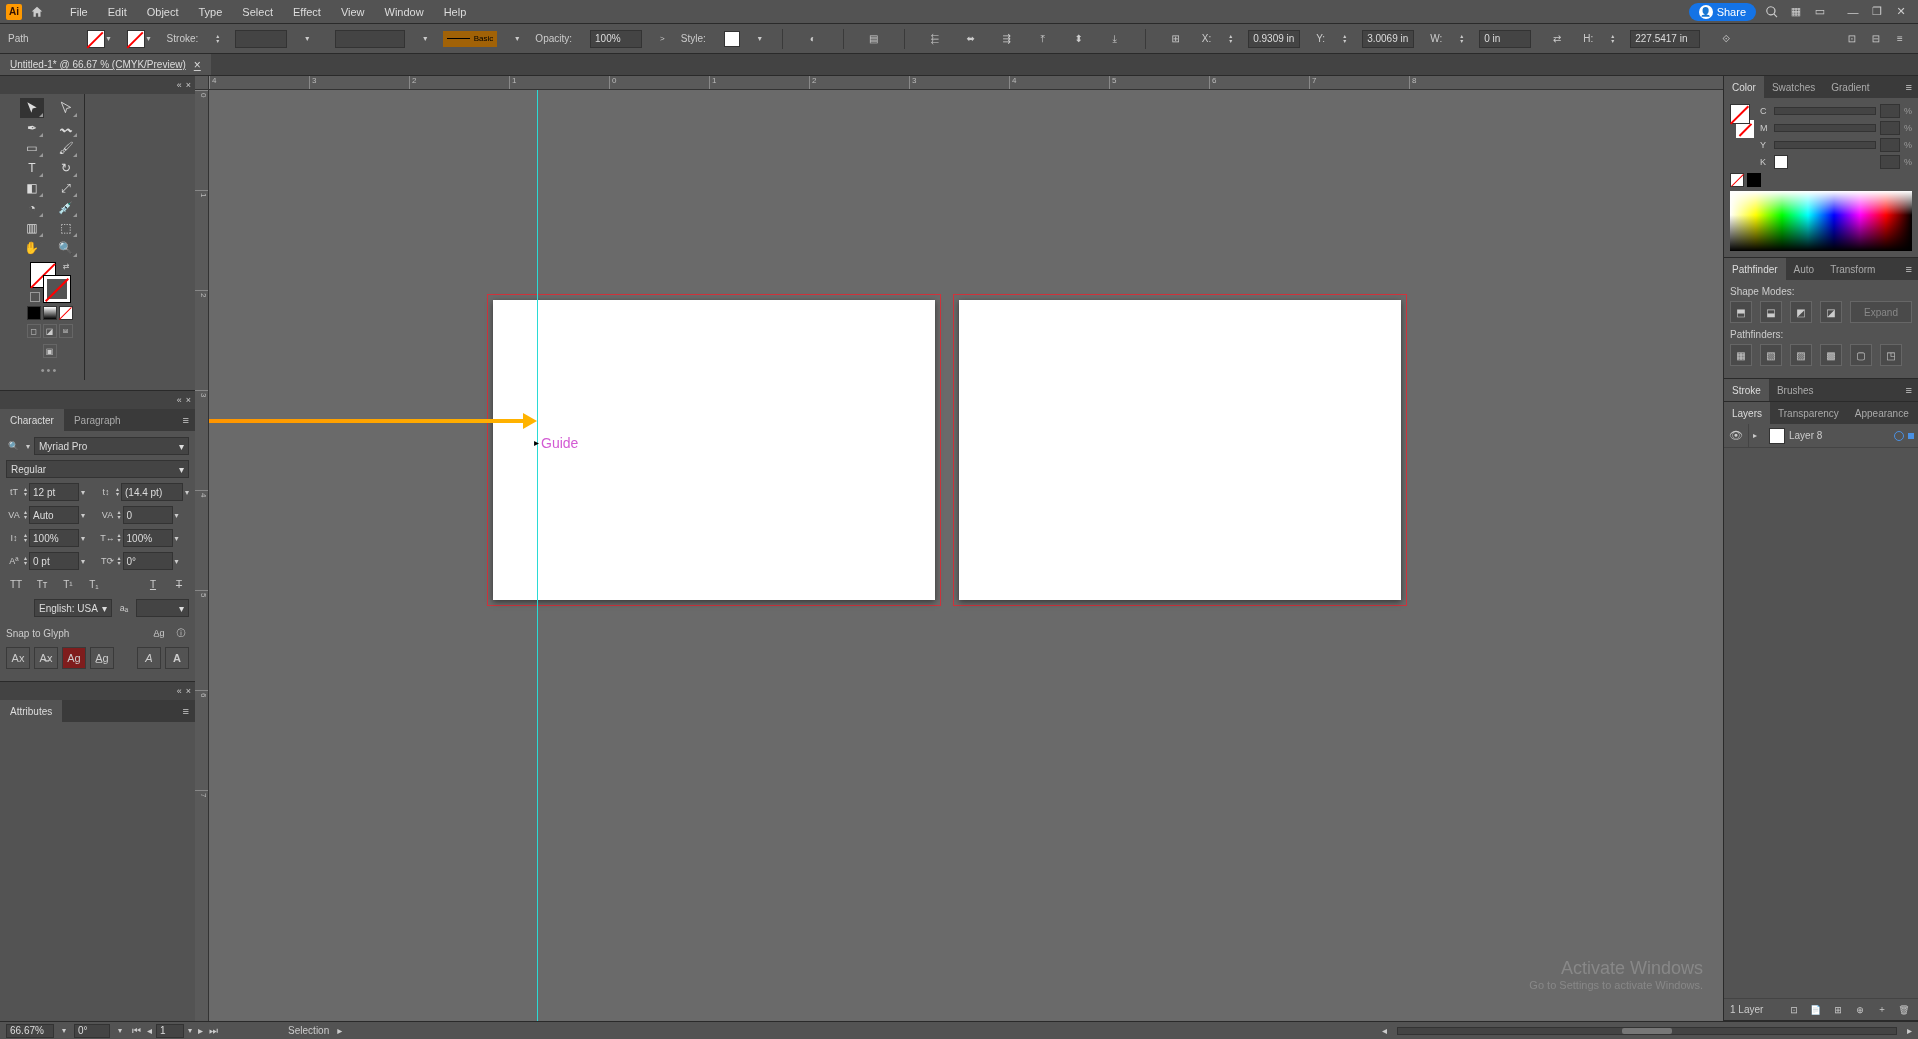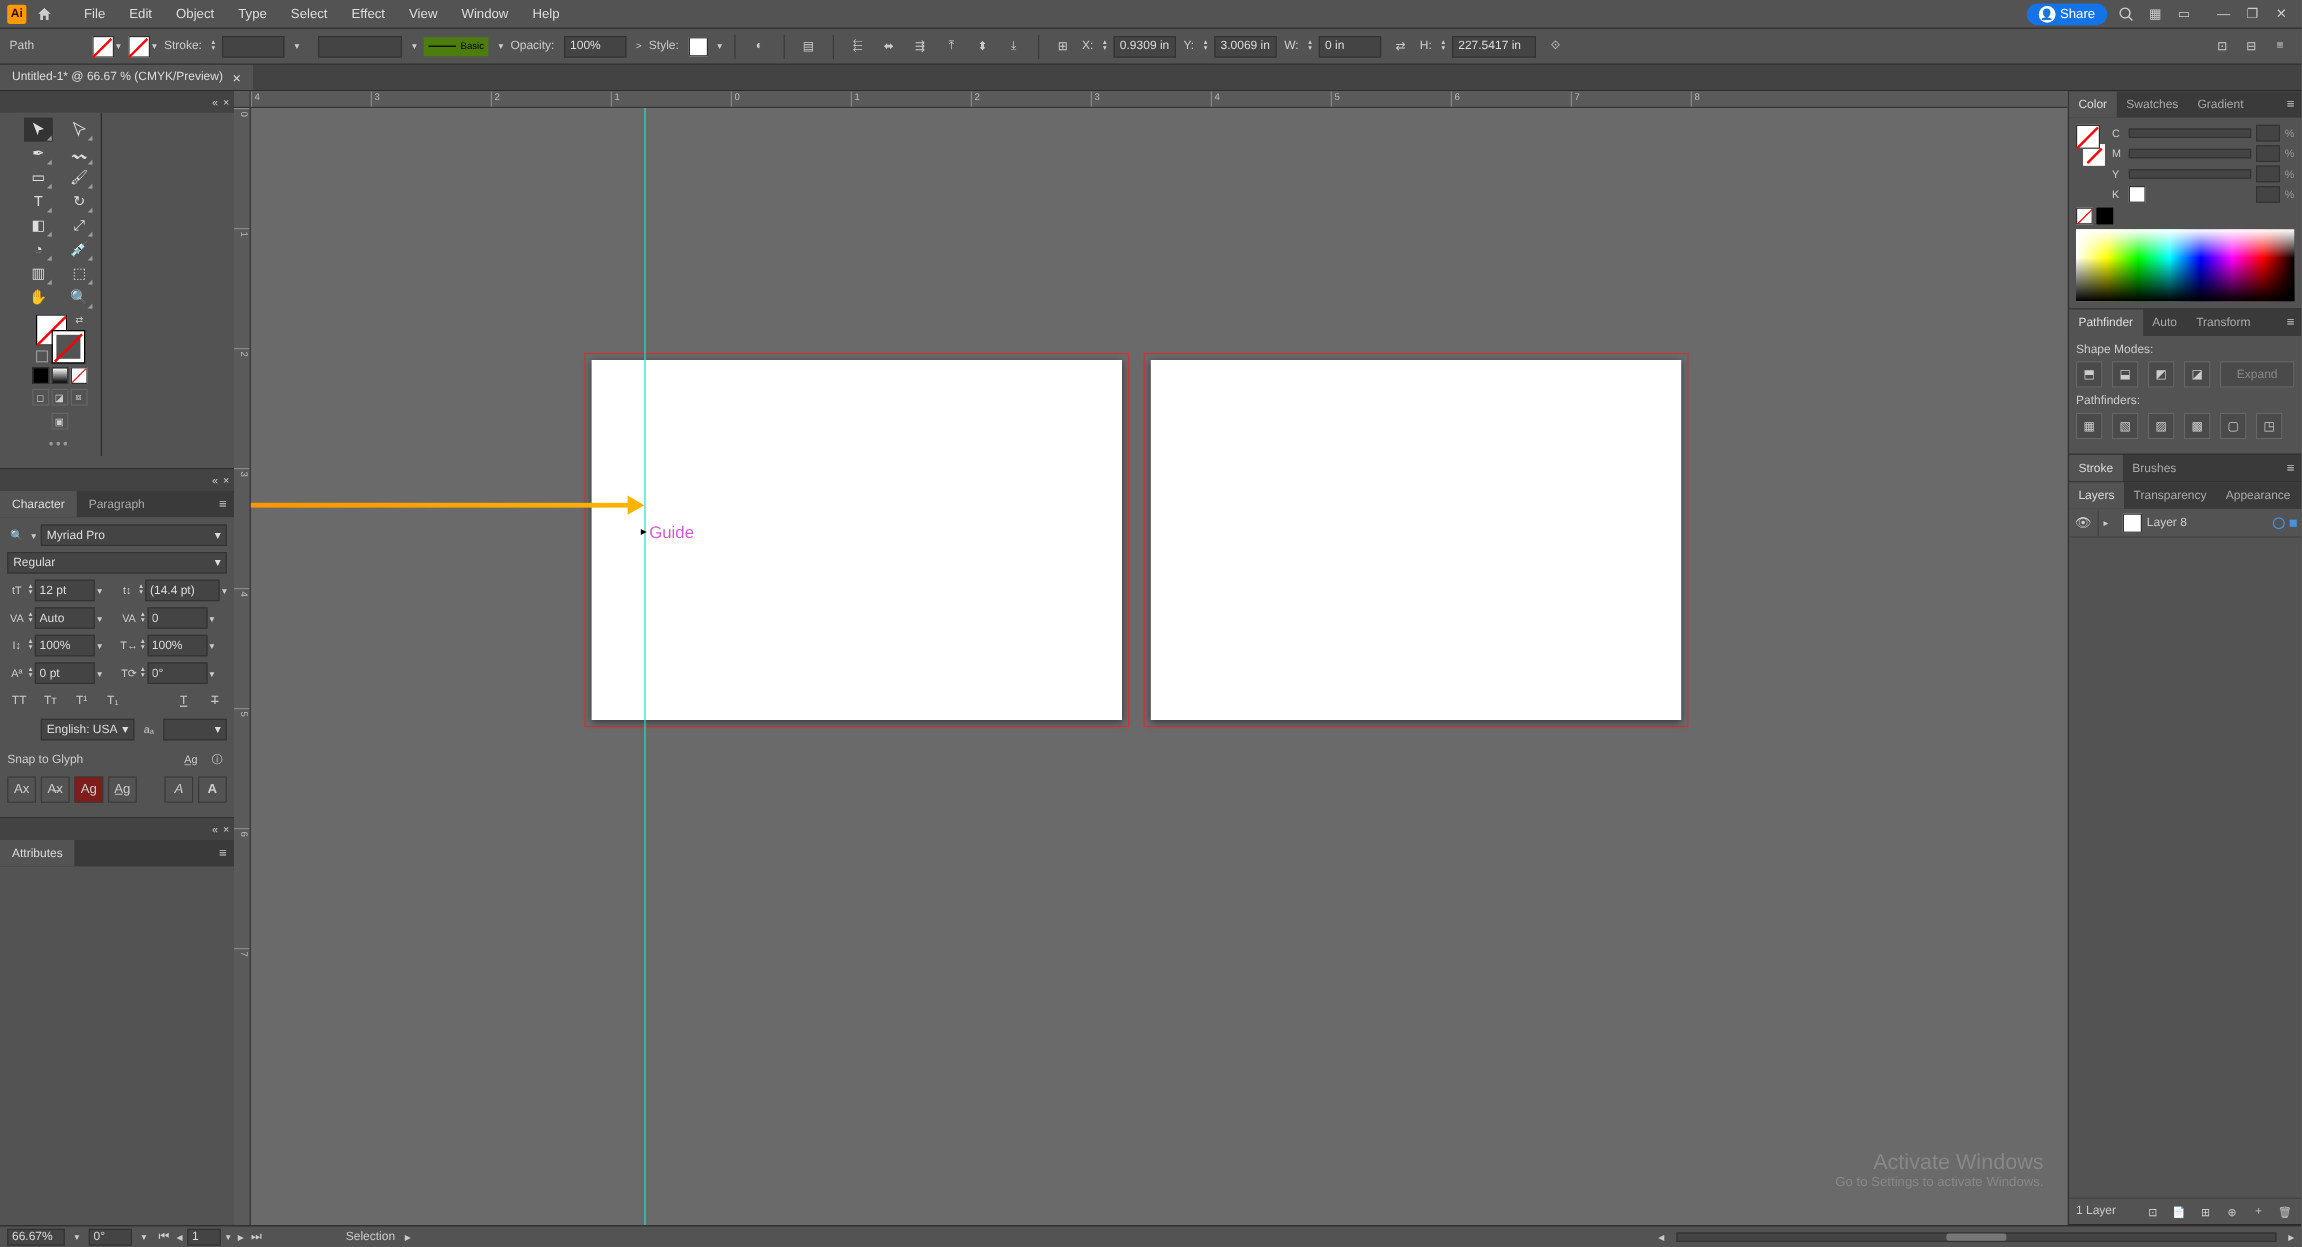--- a/index.html
+++ b/index.html
@@ -11,37 +11,37 @@
 .home-icon { width: 18px; height: 18px; display: flex; align-items: center; justify-content: center; margin-right: 14px; cursor: pointer; }
 .menu-item { padding: 3px 10px; cursor: pointer; color: #ddd; }
 .menubar-right { margin-left: auto; display: flex; align-items: center; gap: 8px; }
 .share-btn { background: #1473e6; color: #fff; padding: 2px 10px; border-radius: 12px; display: flex; align-items: center; gap: 4px; cursor: pointer; font-size: 11px; }
 .share-btn .share-av { width:14px;height:14px;background:#fff;color:#1473e6;border-radius:50%;display:flex;align-items:center;justify-content:center;font-size:9px;font-weight:bold; }
 .win-btns { display: flex; gap: 2px; margin-left: 6px; }
 .win-btn { width: 22px; height: 18px; display: flex; align-items: center; justify-content: center; cursor: pointer; color:#ccc; }
 .search-ico, .arrange-ico { width:16px;height:16px;display:flex;align-items:center;justify-content:center;cursor:pointer; }
 
 
-.controlbar { height: 30px; background: #535353; display: flex; align-items: center; padding: 0 8px; gap: 6px; border-bottom: 1px solid #2a2a2a; font-size: 10px; }
+.controlbar { height: 30px; background: #535353; display: flex; align-items: center; padding: 0 8px; gap: 16px; border-bottom: 1px solid #2a2a2a; font-size: 10px; }
 .ctrl-label { color: #ccc; margin-right: 2px; }
 .swatch-nofill { width: 18px; height: 18px; background: #fff; position: relative; border: 1px solid #333; }
 .swatch-nofill::after { content: ""; position: absolute; width: 140%; height: 2px; background: red; top: 50%; left: -20%; transform: rotate(-45deg); }
 .dd-arrow { font-size: 8px; color:#ccc; margin-left:2px; cursor:pointer; }
 .ctrl-input { background: #444; border: 1px solid #333; color:#ddd; height:18px; padding: 0 4px; font-size:10px; width:52px; }
 .ctrl-input.wide { width: 70px; }
-.brush-prev { width:54px;height:16px;background:#4d7c0f;display:flex;align-items:center;padding:0 4px; }
+.brush-prev { width:54px;height:16px;background:#a16207;display:flex;align-items:center;padding:0 4px; }
 .brush-prev .line{ flex:1;height:1px;background:#000;}
 .brush-prev .txt{ color:#000;font-size:8px;margin-left:4px;}
 .ctrl-sep { width:1px; height:20px; background:#3a3a3a; margin:0 4px; }
 .ctrl-ico { width:20px;height:20px;display:flex;align-items:center;justify-content:center;cursor:pointer;color:#ccc;border:1px solid transparent; }
 .swatch-white { width:16px;height:16px;background:#fff;border:1px solid #333; }
 .spinner-arrows{display:flex;flex-direction:column;font-size:6px;line-height:5px;color:#ccc;cursor:pointer;}
 
 
-.doctab-bar { height: 22px; background: #434343; display: flex; align-items: center; border-bottom: 1px solid #2a2a2a; }
+.doctab-bar { height: 22px; background: #434343; display: flex; align-items: center; border-bottom: 1px solid #2a2a2a; text-decoration: underline; }
 .doctab { padding: 3px 10px; background: #535353; color: #ddd; font-size: 10px; display: flex; align-items: center; gap: 8px; height:100%; }
 .doctab .close-x { cursor: pointer; font-size: 12px; }
 
 
 .workspace { position: absolute; top: 76px; bottom: 18px; left: 0; right: 0; display: flex; }
 .left-col { width: 195px; display: flex; flex-direction: column; background:#535353; }
 .toolbox-tabbar{height:18px;background:#434343;display:flex;justify-content:flex-end;align-items:center;padding-right:4px;gap:4px;}
 .toolbox-tabbar span{cursor:pointer;font-size:9px;}
 .toolbox { width: 70px; background: #535353; padding: 4px 0; border-right:1px solid #2a2a2a; }
 .tool-row { display:flex; }

